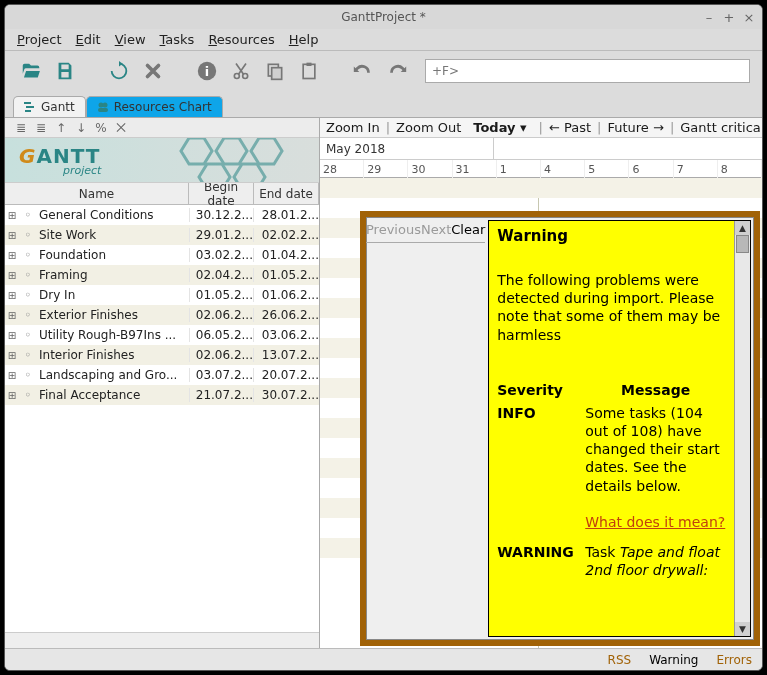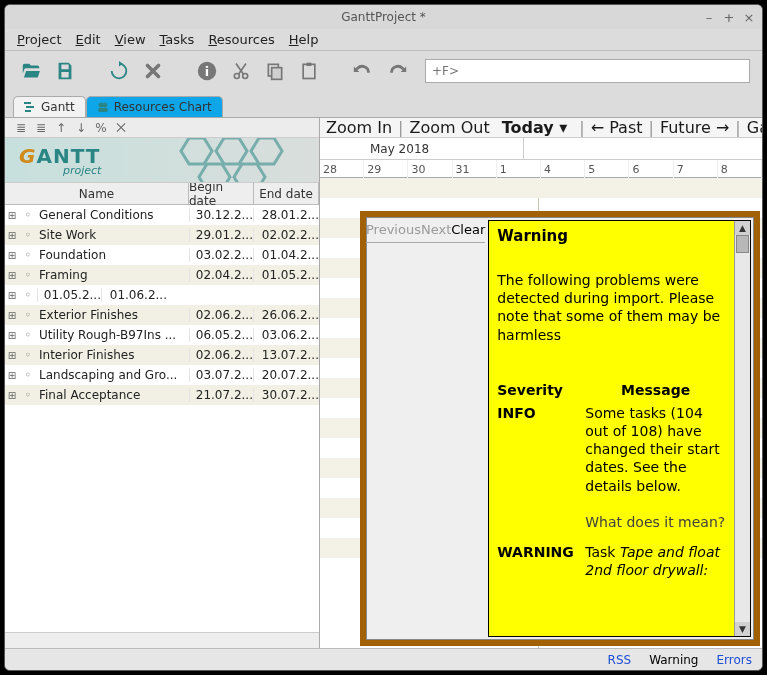--- a/index.html
+++ b/index.html
@@ -42,35 +42,35 @@
 .logo .txt { position:absolute; left:14px; top:6px; font-family: Georgia, serif; font-size:20px; letter-spacing:1px; }
 .logo .txt .g { color:#d08a1a; font-weight:bold; font-style:italic;}
 .logo .txt .rest { color:#2a8585; font-weight:bold;}
 .logo .sub { position:absolute; left:58px; top:26px; font-size:11px; font-style:italic; color:#2a8585;}
 .logo .hex { position:absolute; right:-10px; top:-5px; width:160px; height:60px; opacity:.55;}
 .logo .hex svg { width:100%; height:100%;}
 
 .thead { height: 22px; display:flex; border-bottom:1px solid #bbb; background:#eee; font-size:12px;}
 .thead div { border-right:1px solid #bbb; display:flex; align-items:center; justify-content:center; color:#333;}
 .thead .cname{ flex:1;}
-.thead .cbeg{ width:65px;}
+.thead .cbeg{ width:65px;text-align:center;}
 .thead .cend{ width:65px;}
 
 .rows { flex:1; overflow:hidden;}
 .row { height:20px; display:flex; align-items:center; font-size:12px; color:#222;}
 .row:nth-child(even){ background:#f2f0e4;}
 .row .cexp { width:14px; text-align:center; color:#666; font-size:10px; cursor:pointer;}
 .row .cdot { width:18px; text-align:center; color:#888;}
 .row .cname{ flex:1; padding-left:2px; overflow:hidden; text-overflow:ellipsis; white-space:nowrap;}
 .row .cbeg, .row .cend{ width:65px; text-align:right; padding-left:4px; overflow:hidden; text-overflow:ellipsis; white-space:nowrap;}
 .row .cbeg{border-left:1px solid #e4e4e4; border-right:1px solid #e4e4e4;}
 
 
 .right { flex:1; display:flex; flex-direction:column; background:#fff; position:relative; min-width:0;}
-.ganttctrl { height:20px; display:flex; align-items:center; gap:6px; font-size:16px; padding:2px 6px; border-bottom:1px solid #ccc; background:#f5f5f5; white-space:nowrap; overflow:hidden;}
+.ganttctrl { height:20px; display:flex; align-items:center; gap:6px; font-size:13px; padding:2px 6px; border-bottom:1px solid #ccc; background:#f5f5f5; white-space:nowrap; overflow:hidden;}
 .ganttctrl .gcbtn{ cursor:pointer; color:#1a1a1a;}
 .ganttctrl .sep2{ color:#999;}
 .ganttctrl .today{ font-weight:bold;}
 .ganttctrl .right-side{ margin-left:auto; display:flex; gap:8px; align-items:center;}
 
 .timehdr { height:40px; position:relative; border-bottom:1px solid #aaa; background:#fff; font-size:12px;}
 .timehdr .months{ height:22px; display:flex; border-bottom:1px solid #ccc;}
 .timehdr .months div{ border-right:1px solid #ccc; padding:2px 6px; color:#333; display:flex; align-items:center;}
 .timehdr .days{ height:18px; display:flex;}
 .timehdr .days div{ width:46px; border-right:1px solid #eee; text-align:center; font-size:11px; color:#555; display:flex; align-items:center; justify-content:flex-start; padding-left:3px;}
@@ -87,30 +87,30 @@
 .warnpanel .wbtns .dis{ color:#9a9a9a;}
 .warnpanel .ybox { flex:1; margin:3px; border:1px solid #000; display:flex; overflow:hidden;}
 .warnpanel .ycontent{ flex:1; background:#ffff00; padding:6px 8px; font-family: Georgia, "Times New Roman", serif; font-size:14px; overflow:hidden; color:#000;}
 .warnpanel .ycontent h3{ font-size:15px; font-weight:bold; margin-bottom:26px;}
 .warnpanel .ycontent p.intro{ margin-bottom:38px; line-height:1.3;}
 .warnpanel .ycontent table{ border-collapse:collapse; width:100%; font-size:14px;}
 .warnpanel .ycontent th{ text-align:left; font-weight:bold; padding-bottom:6px;}
 .warnpanel .ycontent th.msg{ text-align:center;}
 .warnpanel .ycontent td{ vertical-align:top; padding-bottom:12px; line-height:1.3;}
 .warnpanel .ycontent td.sev{ font-weight:bold; width:88px;}
-.warnpanel .ycontent a{ color:#404040; cursor:pointer;}
+.warnpanel .ycontent a{ color:#c2410c; text-decoration:underline; cursor:pointer;}
 .warnpanel .yscroll{ width:16px; background:#e8e8e8; border-left:1px solid #999; position:relative;}
 .warnpanel .yscroll .up,.warnpanel .yscroll .dn{ height:14px; background:#d0d0d0; display:flex; align-items:center; justify-content:center; font-size:9px; color:#333;}
 .warnpanel .yscroll .dn{ position:absolute; bottom:0; left:0; right:0;}
 .warnpanel .yscroll .thumb{ position:absolute; top:14px; left:1px; right:1px; height:18px; background:#b8b8b8; border:1px solid #888;}
 
 
 .statusbar { height:22px; display:flex; align-items:center; justify-content:flex-end; padding:0 10px; gap:18px; font-size:12px; border-top:1px solid #bbb; background:#e6e6e6;}
 .statusbar span{ cursor:pointer;}
-.statusbar .dim{ color:#1d4ed8;}
+.statusbar .dim{ color:#a16207;}
 
 .left-scroll { height:16px; background:#eee; border-top:1px solid #ccc;}
 </style>
 </head>
 <body>
 
 <div class="window">
 
   <div class="titlebar">
     <span>GanttProject *</span>
@@ -272,20 +272,21 @@
           <div class="row">
             <div class="cexp">⊞</div>
             <div class="cdot">◦</div>
             <div class="cname">Framing</div>
             <div class="cbeg">02.04.2...</div>
             <div class="cend">01.05.2...</div>
           </div>
           <div class="row">
             <div class="cexp">⊞</div>
             <div class="cdot">◦</div>
+            <div class="cname">Dry In</div>
             <div class="cbeg">01.05.2...</div>
             <div class="cend">01.06.2...</div>
           </div>
           <div class="row">
             <div class="cexp">⊞</div>
             <div class="cdot">◦</div>
             <div class="cname">Exterior Finishes</div>
             <div class="cbeg">02.06.2...</div>
             <div class="cend">26.06.2...</div>
           </div>
@@ -333,21 +334,21 @@
         <span class="gcbtn">← <span>Past</span></span>
         <span class="sep2">|</span>
         <span class="gcbtn"><span>Future</span> →</span>
         <span class="sep2">|</span>
         <div class="right-side">
             <span class="gcbtn">Gantt critical pa</span>
           </div>
       </div>
       <div class="timehdr">
         <div class="months" id="months">
-            <div style="width: 174px; margin-left: 44px;">May 2018</div>
+            <div style="width: 174px;">May 2018</div>
             <div style="width: 260px; margin-top: 45px;">June 2018</div>
           </div>
         <div class="days" id="days">
             <div>28</div>
             <div>29</div>
             <div>30</div>
             <div>31</div>
             <div>1</div>
             <div>4</div>
             <div>5</div>

